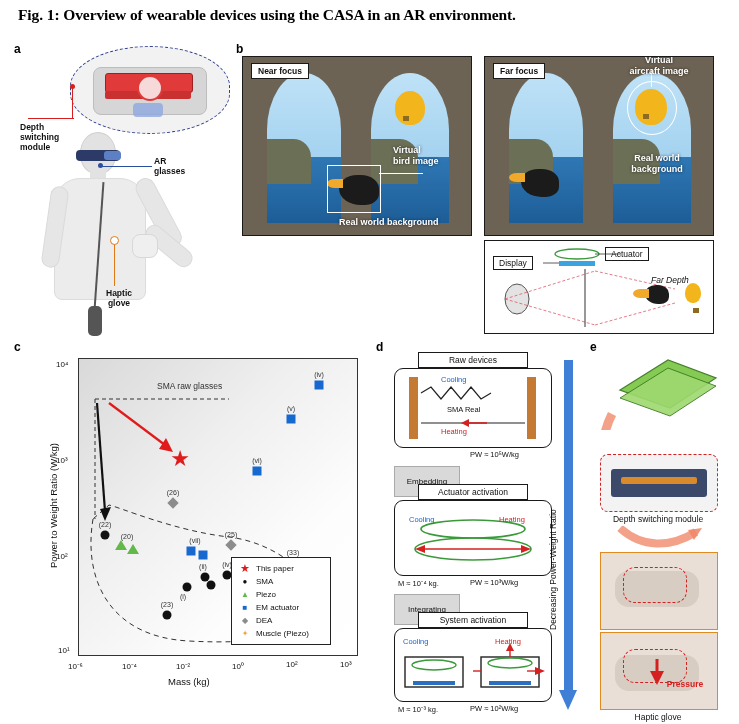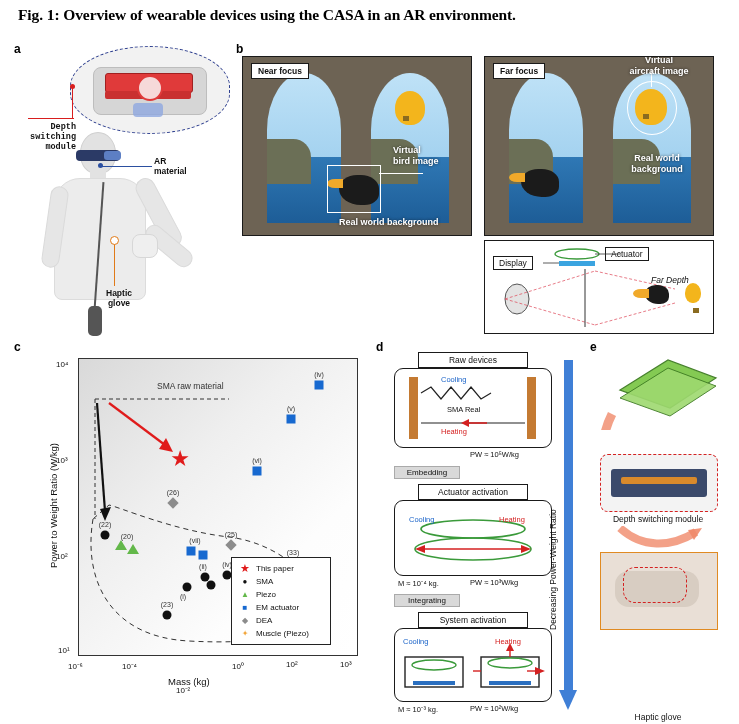--- a/index.html
+++ b/index.html
@@ -70,21 +70,21 @@
   .ptlab{position:absolute;font-size:7px;color:#333;transform:translate(-50%,0);}
   .legend{position:absolute;border:1px solid #222;background:#fff;font-size:8px;padding:4px 6px;}
   .legend div{display:flex;align-items:center;height:13px;}
   .legend .k{width:14px;text-align:center;margin-right:4px;}
   .star{position:absolute;color:#e01b1b;font-size:22px;line-height:14px;transform:translate(-50%,-50%);}
 
   
   #panel-d{position:absolute;left:378px;top:344px;width:208px;height:368px;}
   .dblock{position:absolute;border:1.3px solid #1a1a1a;border-radius:9px;background:#fff;}
   .dhdr{position:absolute;border:1.1px solid #1a1a1a;background:#fff;font-size:8.5px;text-align:center;padding:2px 0;}
-  .greybtn{position:absolute;background:#d9d9d9;border:1px solid #aaa;font-size:8px;text-align:center;padding:1px 0;}
+  .greybtn{position:absolute;background:#d9d9d9;border:1px solid #aaa;font-size:8px;text-align:center;padding:10px 0;}
   .mini{position:absolute;font-size:7.5px;color:#111;}
   .blue{color:#1a63c8;}
   .red{color:#d42020;}
   .arrowcol{position:absolute;width:9px;background:#3f7fd6;}
   .vtext{position:absolute;font-size:8.5px;writing-mode:vertical-rl;transform:rotate(180deg);}
 
   
   #panel-e{position:absolute;left:592px;top:344px;width:132px;height:368px;}
   .ebox{position:absolute;border:1.4px solid #e08a22;background:#fff;overflow:hidden;}
   .skin{position:absolute;background:#efe6de;}
@@ -116,28 +116,28 @@
     <div class="hand-g"></div>
     <div class="glasses-body"></div>
     <div class="glasses-lens"></div>
     <div class="cable"></div>
     <div class="ctrl"></div>
   </div>
 
   <div class="leadline" style="left:10px;top:74px;width:46px;height:1.4px;background:#d81e1e;"></div>
   <div class="leadline" style="left:54px;top:44px;width:1.4px;height:31px;background:#d81e1e;"></div>
   <div class="dot-red" style="left:52px;top:40px;"></div>
-  <div class="lab b" style="left:2px;top:78px;width:56px;text-align:right;white-space:pre-line;font-family:Liberation Mono, monospace;">Depth
+  <div class="lab b" style="left:2px;top:78px;width:56px;text-align:left;white-space:pre-line;">Depth
 switching
 module</div>
 
   <div class="leadline" style="left:84px;top:122px;width:50px;height:1.2px;background:#2b4fa0;"></div>
   <div class="dot-blue" style="left:80px;top:119px;"></div>
   <div class="lab b" style="left:136px;top:112px;width:48px;white-space:pre-line;">AR
-material</div>
+glasses</div>
 
   <div class="leadline" style="left:96px;top:198px;width:1.4px;height:44px;background:#e07a18;"></div>
   <div class="dot-orange" style="left:92px;top:192px;"></div>
   <div class="lab b" style="left:74px;top:244px;width:54px;text-align:center;white-space:pre-line;">Haptic
 glove</div>
 </div>
 
 <div id="panel-b">
   <div class="panel-letter" style="left:0px;top:-2px;">b</div>
 
@@ -213,21 +213,21 @@
       <path d="M16 40 L16 160" stroke="#333" stroke-width="1" stroke-dasharray="4 3" fill="none"></path>
       <path d="M16 40 L150 40" stroke="#333" stroke-width="1" stroke-dasharray="4 3" fill="none"></path>
 
       <line x1="18" y1="44" x2="26" y2="152" stroke="#111" stroke-width="2.2"></line>
       <polygon points="26,162 21,150 32,148" fill="#111"></polygon>
 
       <line x1="30" y1="44" x2="86" y2="86" stroke="#e01b1b" stroke-width="2.2"></line>
       <polygon points="94,93 80,90 87,79" fill="#e01b1b"></polygon>
     </svg>
 
-    <div class="ptlab" style="left:78px;top:22px;font-size:8.5px;transform:none;">SMA raw material</div>
+    <div class="ptlab" style="left:78px;top:22px;font-size:8.5px;transform:none;">SMA raw glasses</div>
 
     <div class="star" style="left:101px;top:100px;">★</div>
 
     <div class="pt sq" style="left:240px;top:26px;"></div>
     <div class="ptlab" style="left:240px;top:12px;">(iv)</div>
     <div class="pt sq" style="left:212px;top:60px;"></div>
     <div class="ptlab" style="left:212px;top:46px;">(v)</div>
     <div class="pt sq" style="left:178px;top:112px;"></div>
     <div class="ptlab" style="left:178px;top:98px;">(vi)</div>
     <div class="pt sq" style="left:112px;top:192px;"></div>
@@ -288,21 +288,21 @@
     </div>
   </div>
 
   <div class="ytick" style="left:38px;top:16px;">10⁴</div>
   <div class="ytick" style="left:38px;top:112px;">10³</div>
   <div class="ytick" style="left:38px;top:208px;">10²</div>
   <div class="ytick" style="left:40px;top:302px;">10¹</div>
 
   <div class="xtick" style="left:50px;top:316px;">10⁻⁶</div>
   <div class="xtick" style="left:104px;top:316px;">10⁻⁴</div>
-  <div class="xtick" style="left:158px;top:316px;margin-top:24px;">10⁻²</div>
+  <div class="xtick" style="left:158px;top:316px;">10⁻²</div>
   <div class="xtick" style="left:214px;top:316px;">10⁰</div>
   <div class="xtick" style="left:268px;top:316px;">10²</div>
   <div class="xtick" style="left:322px;top:316px;">10³</div>
 
   <div class="axlabel" style="left:150px;top:332px;">Mass (kg)</div>
   <div class="axlabel" style="left:-60px;top:156px;width:190px;text-align:center;transform:rotate(-90deg);transform-origin:center;">Power to Weight Ratio (W/kg)</div>
 </div>
 
 <div id="panel-d">
   <div class="panel-letter" style="left:-2px;top:-4px;">d</div>
@@ -387,14 +387,24 @@
   <svg width="132" height="28" style="position:absolute;left:0;top:182px;">
     <path d="M28 2 C50 22, 78 22, 104 6" stroke="#f08a6a" stroke-width="8" fill="none" opacity=".8"></path>
     <polygon points="110,2 96,4 102,14" fill="#f08a6a" opacity=".9"></polygon>
   </svg>
 
   <div class="ebox" style="left:8px;top:208px;width:116px;height:76px;">
     <div class="skin" style="left:0;top:0;width:100%;height:100%;background:#e9dfd6;"></div>
     <div style="position:absolute;left:14px;top:18px;width:84px;height:36px;background:#d8cdc2;border-radius:14px;"></div>
     <div style="position:absolute;left:22px;top:14px;width:62px;height:34px;border:1.4px dashed #d42020;border-radius:12px;"></div>
   </div>
+  <div class="ebox" style="left:8px;top:288px;width:116px;height:76px;">
+    <div class="skin" style="left:0;top:0;width:100%;height:100%;background:#e9dfd6;"></div>
+    <div style="position:absolute;left:14px;top:22px;width:84px;height:36px;background:#d8cdc2;border-radius:14px;"></div>
+    <div style="position:absolute;left:22px;top:16px;width:62px;height:32px;border:1.4px dashed #d42020;border-radius:12px;"></div>
+    <svg width="116" height="76" style="position:absolute;left:0;top:0;">
+      <line x1="56" y1="26" x2="56" y2="44" stroke="#d42020" stroke-width="3"></line>
+      <polygon points="56,52 49,38 63,38" fill="#d42020"></polygon>
+    </svg>
+    <div class="elab" style="left:56px;top:46px;width:56px;color:#d42020;font-weight:bold;">Pressure</div>
+  </div>
   <div class="elab" style="left:4px;top:368px;width:124px;">Haptic glove</div>
 </div>
 
 </body></html>

